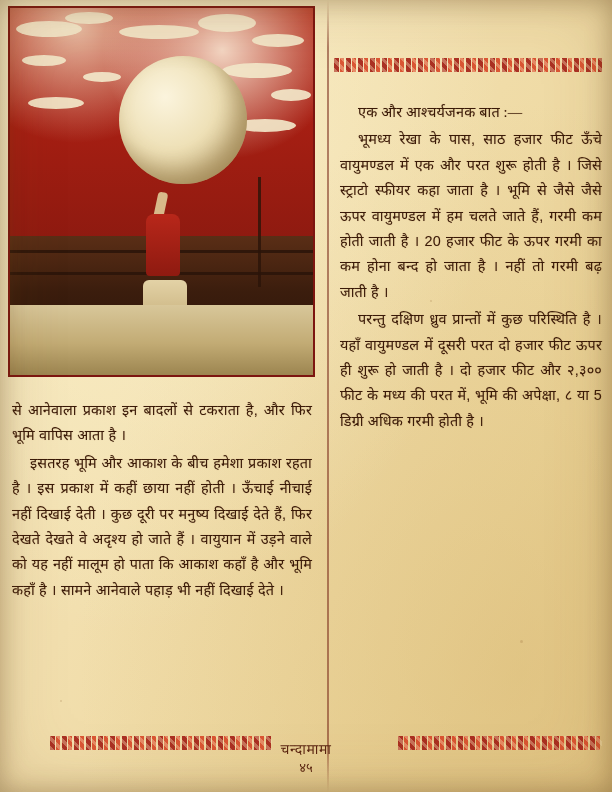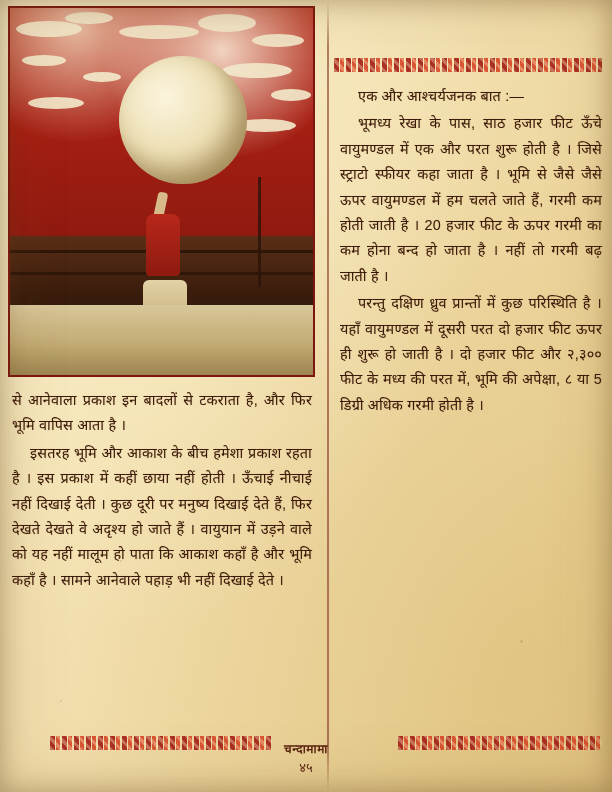--- a/index.html
+++ b/index.html
@@ -180,50 +180,51 @@
     color: #3a1a08;
     font-family: "Liberation Sans", sans-serif;
     font-size: 14.4px;
     line-height: 25.4px;
     letter-spacing: .2px;
     text-align: justify;
     text-shadow: 0 0 1px rgba(120,60,20,0.25);
   }
   #col-left {
     left: 12px;
-    top: 388px;
+    top: 398px;
     width: 300px;
   }
   #col-right {
     left: 340px;
     top: 80px;
     width: 262px;
   }
   .para {
     margin: 0 0 2px 0;
     text-indent: 18px;
   }
   .para.flush { text-indent: 0; }
   .para.heading {
     text-indent: 18px;
-    margin-top: 4px;
+    margin-top: 20px;
+    font-family: Liberation Serif, serif;
   }
 
   
   #footer {
     position: absolute;
     left: 0;
     right: 0;
     bottom: 16px;
     text-align: center;
     color: #5a2410;
   }
   #footer-title {
-    font-size: 12px;
-    font-weight: 700;
+    font-size: 14px;
+    font-weight: 400;
     letter-spacing: .5px;
     line-height: 18px;
   }
   #footer-page {
     font-size: 13px;
     line-height: 17px;
     margin-top: 1px;
   }
 
   

